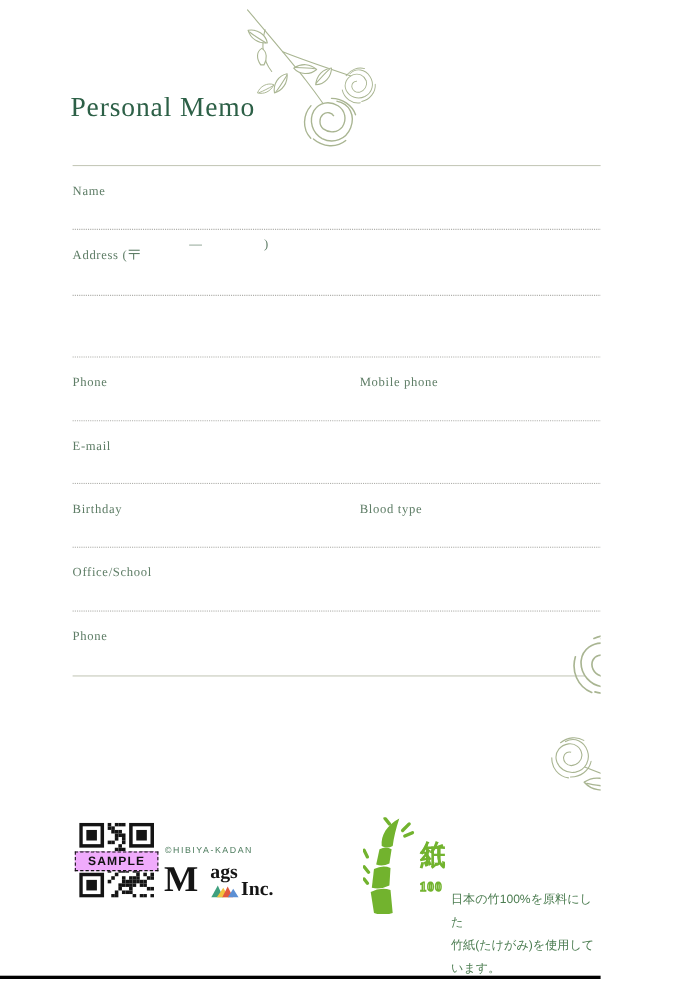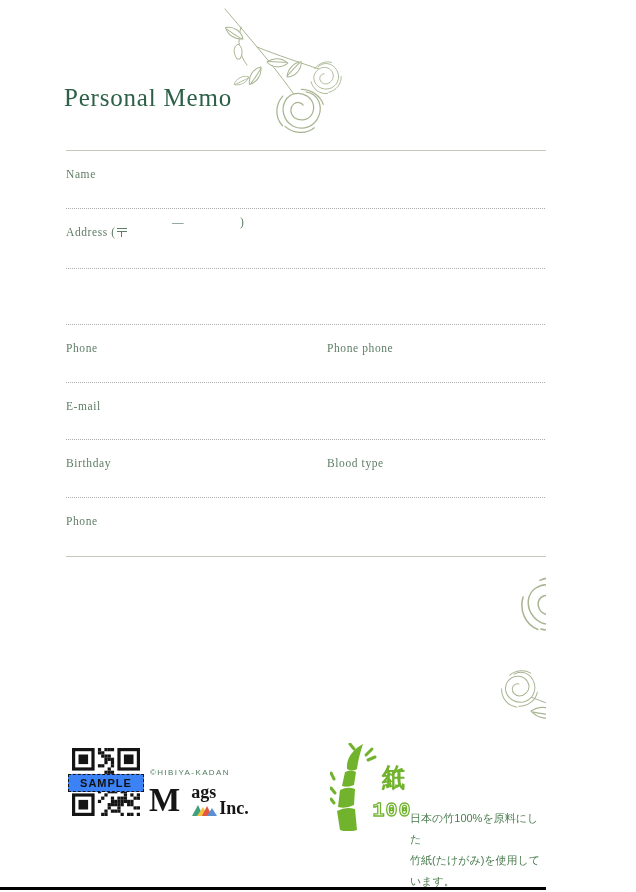--- a/index.html
+++ b/index.html
@@ -24,21 +24,21 @@
   .row .lbl2 { left:261px; }
   .addr-dash   { position:absolute; top:7px; left:106px; font-size:11.5px; color:#5e7d66; }
   .addr-close  { position:absolute; top:7px; left:174px; font-size:11.5px; color:#5e7d66; }
   .postal-mark { display:inline-block; position:relative; width:10px; height:10px; margin:0 1px; vertical-align:-1px; }
   .postal-mark i { position:absolute; left:0; width:10px; height:1.4px; background:#5e7d66; }
   .postal-mark i.b1 { top:1px; } .postal-mark i.b2 { top:4px; }
   .postal-mark i.st { top:4px; left:4.3px; width:1.4px; height:6px; }
 
   
   .qr { position:absolute; left:72px; top:748px; width:68px; height:68px; }
-  .sample-band { position:absolute; left:68px; top:774px; width:76px; height:18px; background:#3b82f6;
+  .sample-band { position:absolute; left:68px; top:774px; width:76px; height:18px; background:#f0abfc;
                  border:1.6px dashed #141414; display:flex; align-items:center; justify-content:center;
                  font-family:"Liberation Sans", sans-serif; font-weight:bold; font-size:11px;
                  letter-spacing:1px; color:#111; }
 
   
   .copyright { position:absolute; left:150px; top:768px; font-family:"Liberation Sans", sans-serif;
                font-size:8px; font-weight:normal; letter-spacing:1.4px; color:#4d7c5e; }
   .mags-logo { position:absolute; left:149px; top:784px; display:flex; color:#151515; }
   .mags-initial { font-size:33px; line-height:33px; font-weight:bold; letter-spacing:-1px; }
   .mags-col { display:flex; flex-direction:column; margin-left:12px; }
@@ -46,21 +46,21 @@
   .mags-row2 { display:flex; align-items:flex-end; }
   .mags-zigzag { margin:0 1px 1px 0; }
   .mags-suffix { font-size:18px; line-height:17px; font-weight:bold; }
 
   
   .bamboo { position:absolute; left:330px; top:743px; width:48px; height:88px; }
   .takegami-vert { position:absolute; left:379px; top:745px; writing-mode:vertical-rl; text-orientation:upright;
                    font-family:"Liberation Sans", sans-serif; font-weight:bold; font-size:23px;
                    letter-spacing:3px; color:#72b32e; }
   .takegami-number { position:absolute; left:372px; top:799px; width:40px; text-align:center;
-                     font-family:Liberation Mono, monospace; font-weight:bold; font-size:20px;
+                     font-family:Liberation Serif, serif; font-weight:bold; font-size:12px;
                      letter-spacing:1px; color:#72b32e; }
   @supports (-webkit-text-stroke: 1px #000) {
     .takegami-number { color:#fff; -webkit-text-stroke:1.3px #72b32e; }
   }
   .takegami-note { position:absolute; left:410px; top:808px; font-family:"Liberation Sans", sans-serif;
                    font-size:11px; line-height:21px; color:#4c7d51; }
 
   .bottom-edge { position:absolute; left:0; top:887px; width:636px; height:2.5px; background:#000; }
 </style>
 </head>
@@ -99,28 +99,31 @@
       <span class="lbl">Name</span>
     </div>
     <div class="row" style="height:60px;">
       <span class="lbl"><span>Address (</span><span class="postal-mark"><i class="b1"></i><i class="b2"></i><i class="st"></i></span></span>
       <span class="addr-dash">—</span>
       <span class="addr-close">)</span>
     </div>
     <div class="row" style="height:56px;"></div>
     <div class="row">
       <span class="lbl">Phone</span>
-      <span class="lbl lbl2">Phone phone</span>
+      <span class="lbl lbl2">Mobile phone</span>
     </div>
     <div class="row" style="height:57px;">
       <span class="lbl">E-mail</span>
     </div>
     <div class="row">
       <span class="lbl">Birthday</span>
       <span class="lbl lbl2">Blood type</span>
+    </div>
+    <div class="row">
+      <span class="lbl">Office/School</span>
     </div>
     <div class="row last" style="height:59px;">
       <span class="lbl">Phone</span>
     </div>
   </div>
 
   <svg class="rose-bottom" viewBox="0 0 148 200">
     <path class="rose-stroke" d="M95,40 C100,70 108,100 118,130 C124,148 130,165 134,182"></path>
     <path class="rose-stroke" d="M60,80 C80,105 100,130 118,152"></path>
     <path class="rose-stroke" d="M38,155 C62,165 92,175 118,182"></path>

